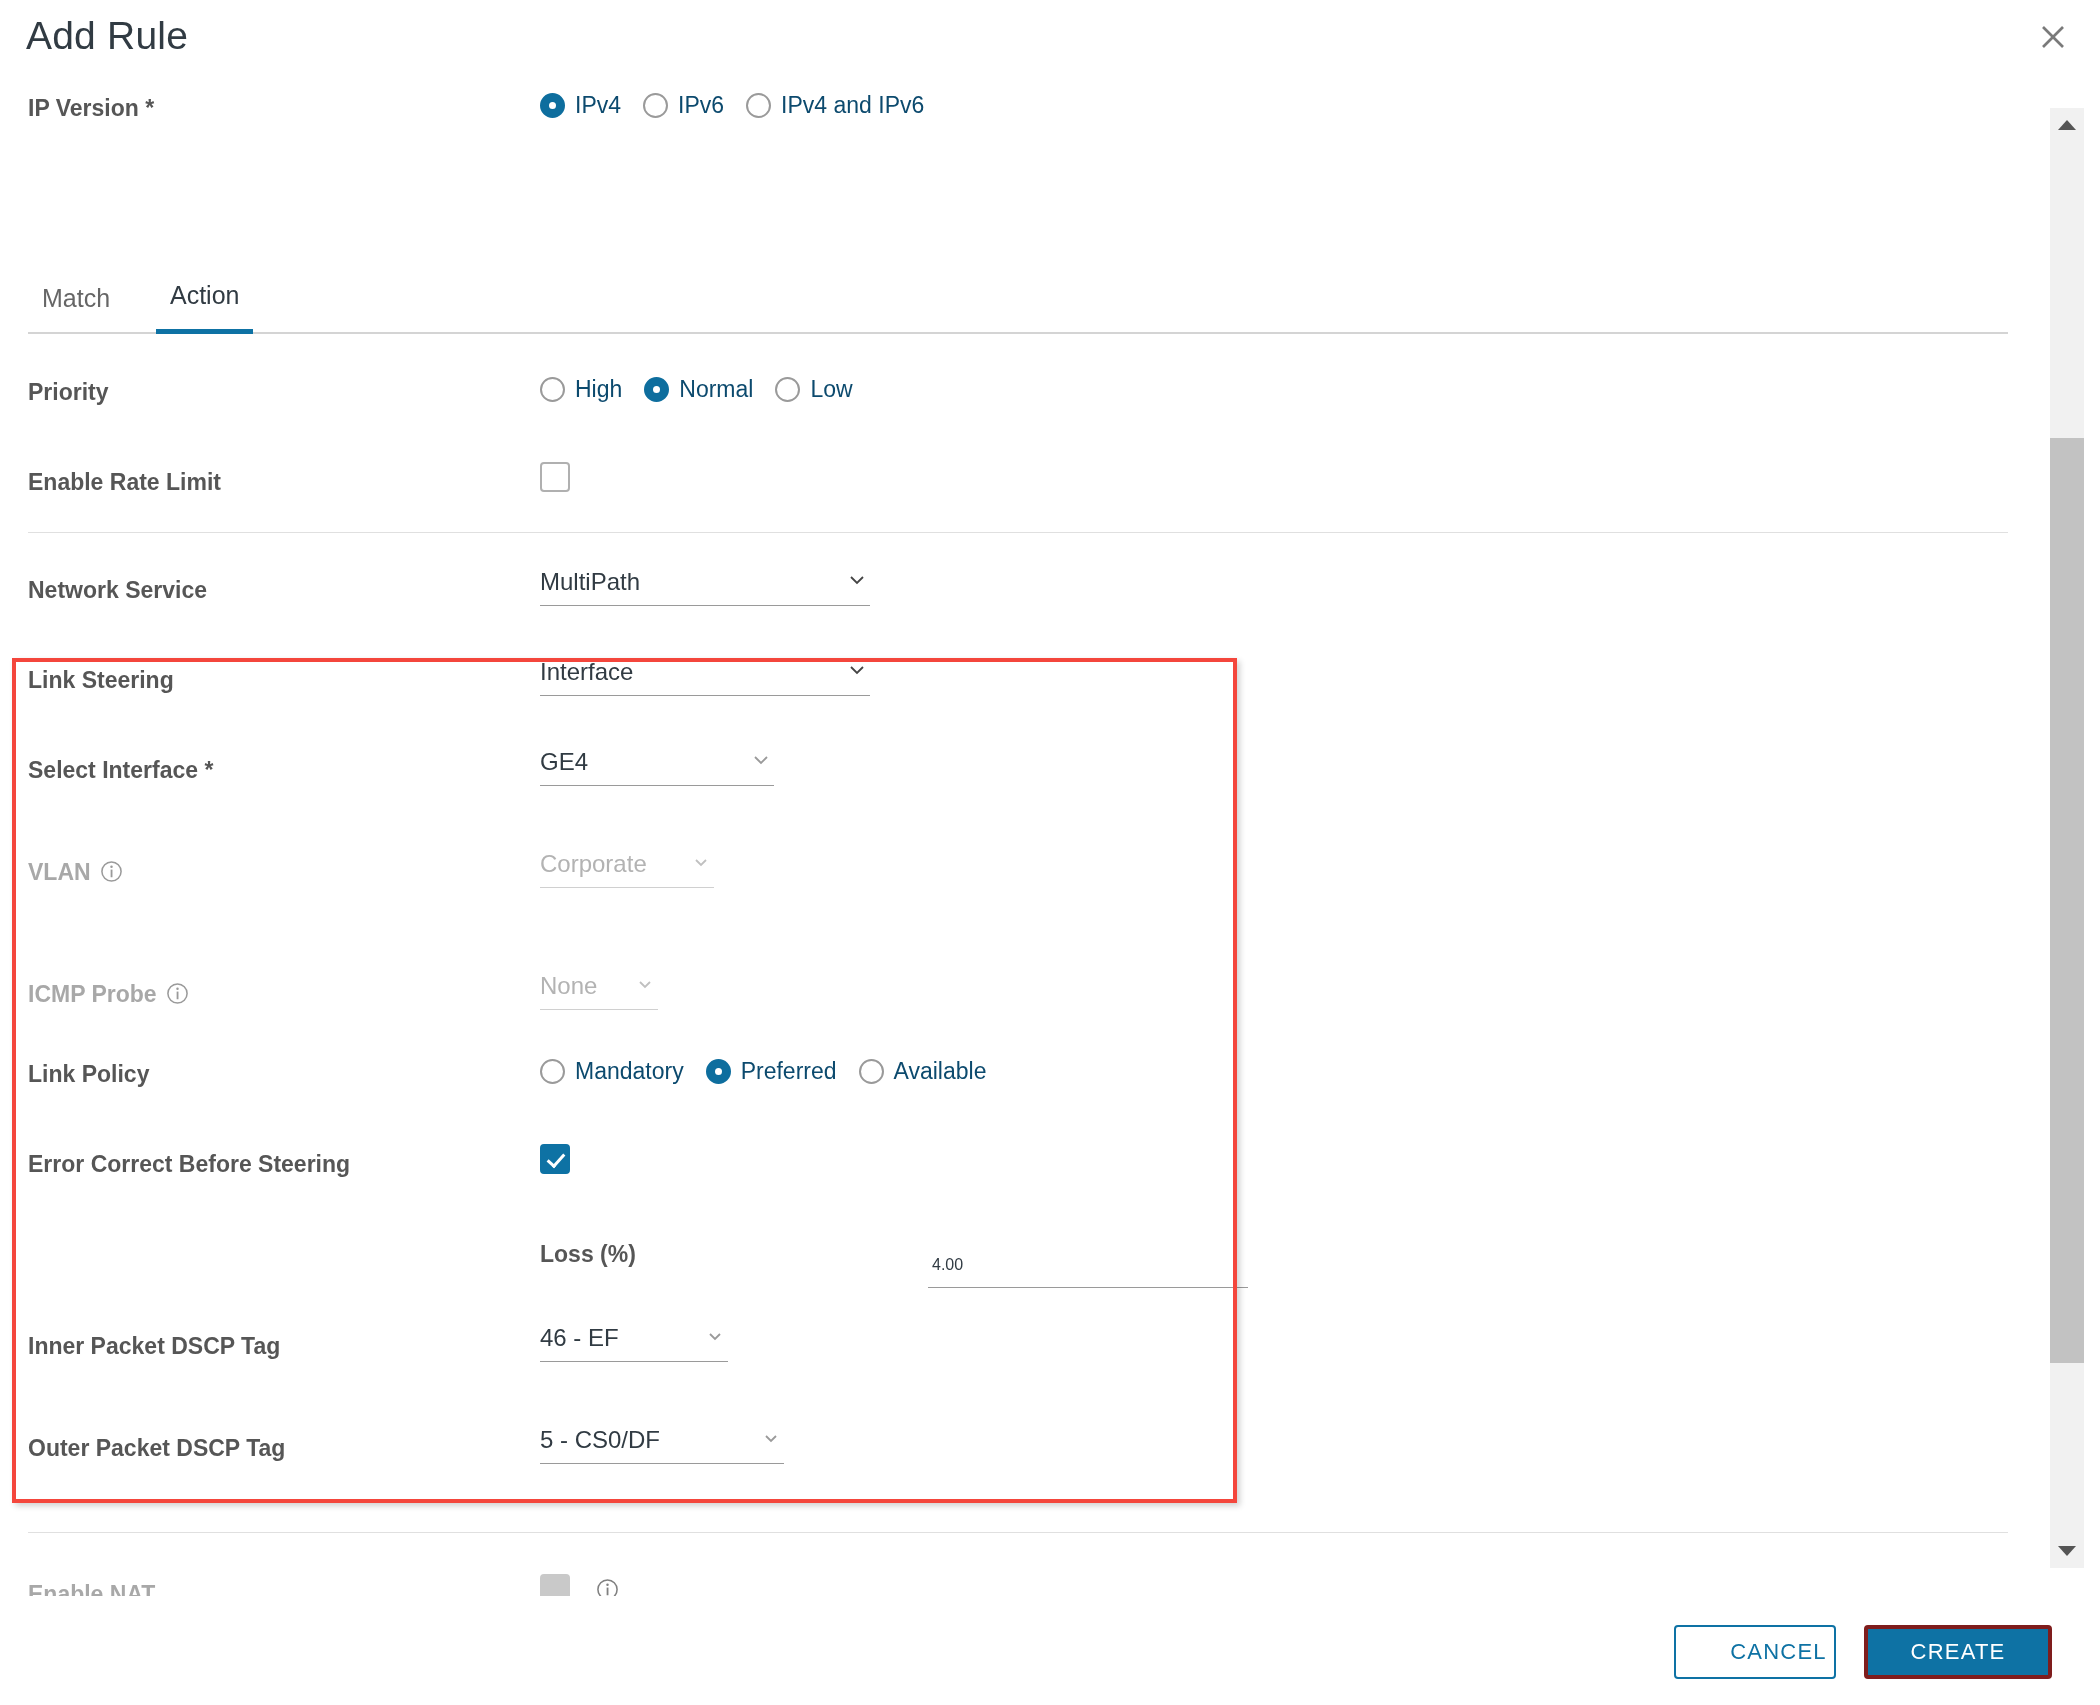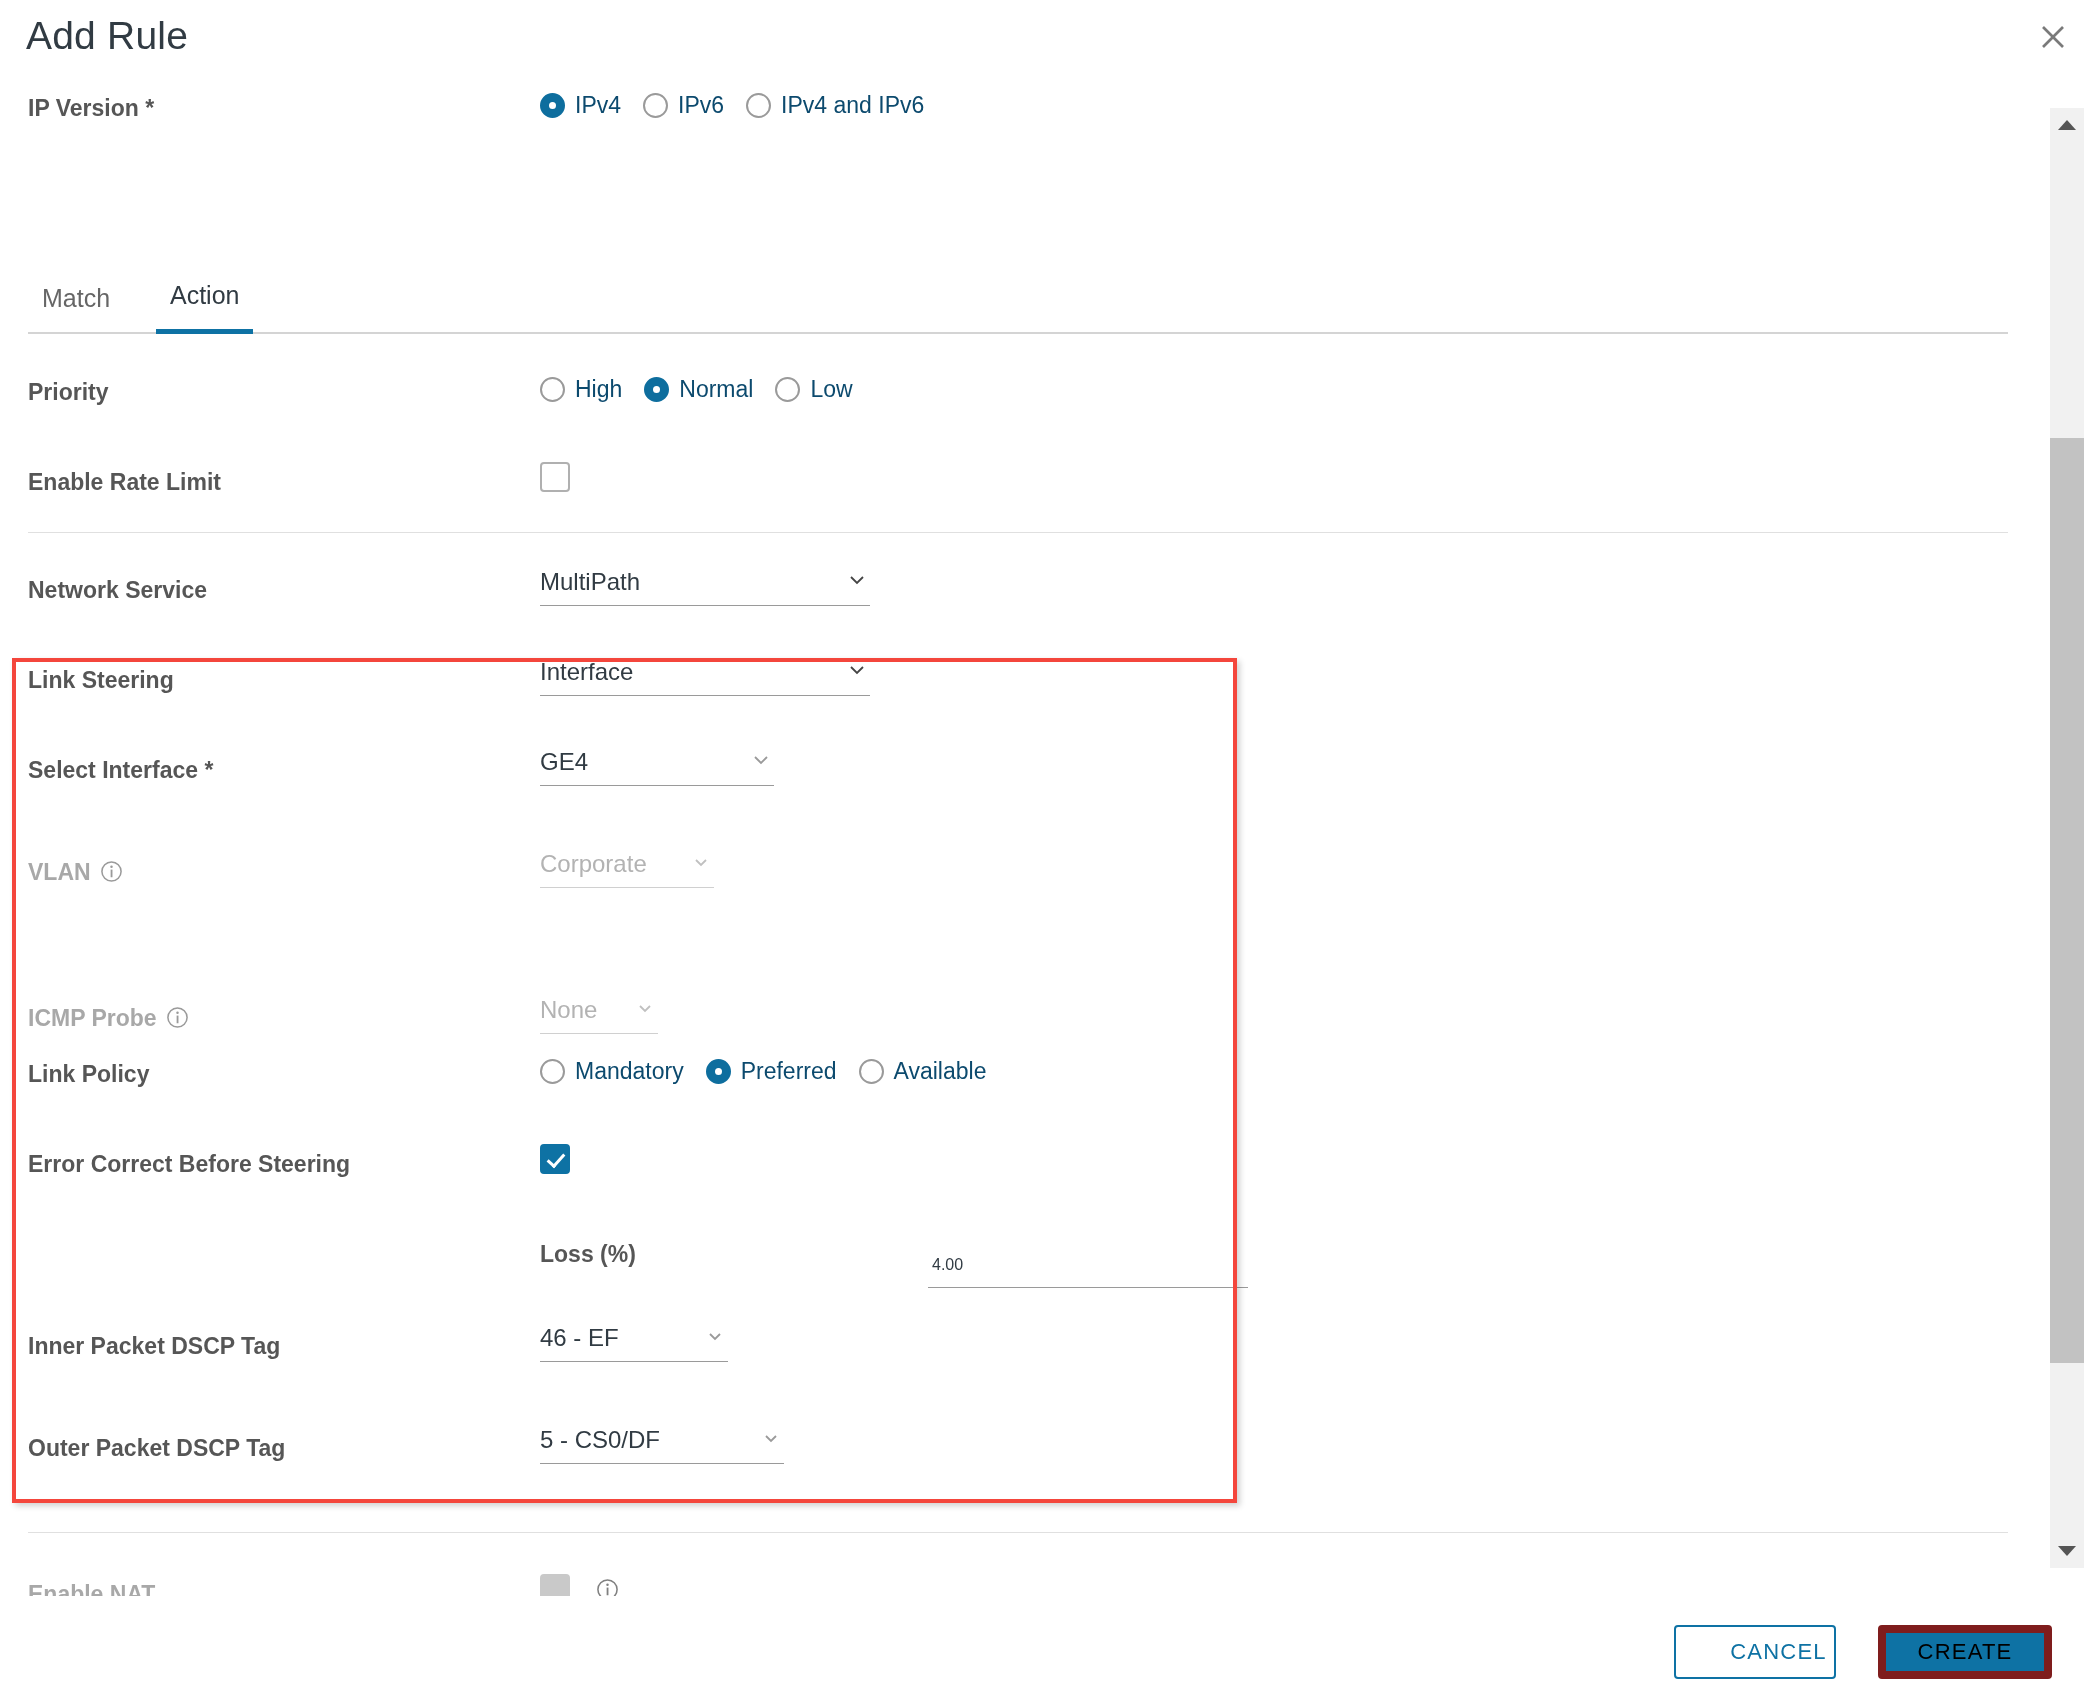--- a/index.html
+++ b/index.html
@@ -276,24 +276,24 @@
   .btn-cancel {
     right: 264px;
     width: 162px;
     background: #fff;
     color: #0e72a4;
     border: 2px solid #0e72a4;
     padding-left: 47px;
   }
   .btn-create {
     right: 48px;
-    width: 174px;
+    width: 188px;
     background: #0e72a4;
-    color: #000000;
-    border: 8px solid #7f1d1d;
+    color: #ffffff;
+    border: 4px solid #7f1d1d;
   }
 </style>
 </head>
 <body>
 
 <div class="dialog">
 
   <div class="dlg-header">
     <div class="dlg-title">Add Rule</div>
     <div class="close-btn">
@@ -407,21 +407,21 @@
       <div class="ctrl" style="top:-12px;">
         <div class="select dim" style="width:174px;">
           <span class="sel-val">Corporate</span>
           <svg class="caret" viewBox="0 0 18 18">
             <path d="M4 7 L9 12 L14 7" fill="none" stroke="#c0c0c0" stroke-width="1.8"></path>
           </svg>
         </div>
       </div>
     </div>
 
-    <div class="row" style="top:924px;padding-left:23px;">
+    <div class="row" style="top:900px;padding-left:23px;">
       <div class="lbl dim">
         <span>ICMP Probe</span><svg class="info-icon" viewBox="0 0 24 24">
             <circle cx="12" cy="12" r="10" fill="none" stroke="#9a9a9a" stroke-width="1.6"></circle>
             <circle cx="12" cy="7" r="1.3" fill="#9a9a9a"></circle>
             <rect x="11.1" y="10" width="1.9" height="8" fill="#9a9a9a"></rect>
           </svg>
       </div>
       <div class="ctrl" style="top:-12px;">
         <div class="select dim" style="width:118px;">
           <span class="sel-val">None</span>

